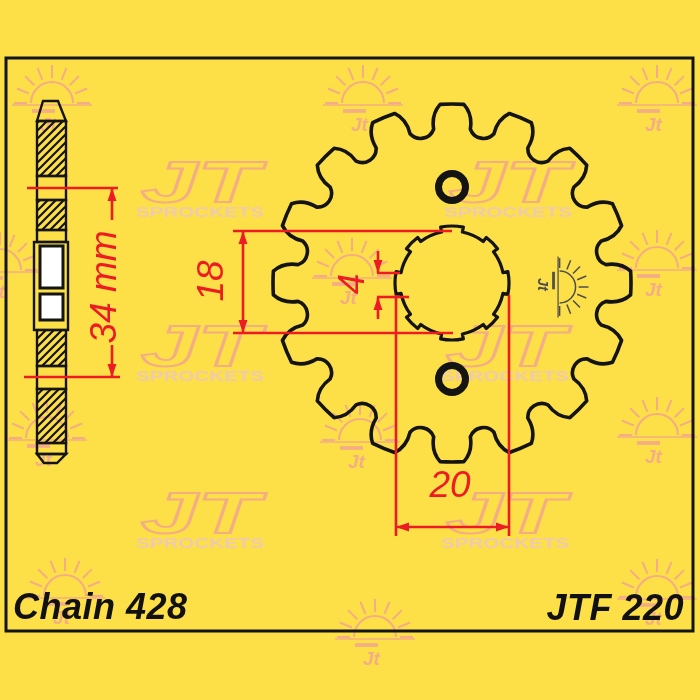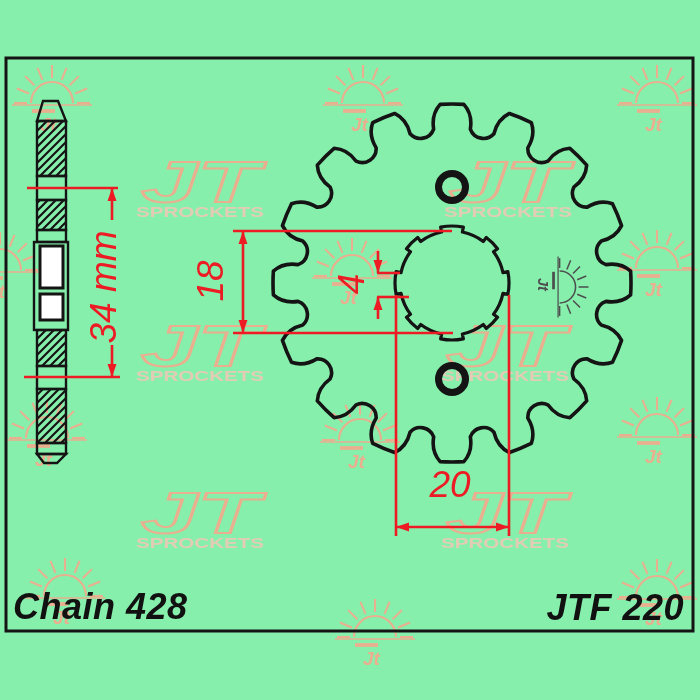--- a/index.html
+++ b/index.html
@@ -1,17 +1,17 @@
 <!DOCTYPE html>
 <html><head>
 <meta charset="utf-8">
 <style>
   html,body{margin:0;padding:0;background:#fff;}
   .canvas{
-    position:relative;width:700px;height:700px;background:#86efac;
+    position:relative;width:700px;height:700px;background:#fde047;
     overflow:hidden;font-family:"Liberation Sans", sans-serif;
   }
   .canvas svg{position:absolute;left:0;top:0;}
   .lbl{position:absolute;white-space:nowrap;line-height:1;font-style:italic;}
   .dim-lbl{
     color:#ed1c24;font-style:italic;font-size:37px;font-weight:500;
     transform:translate(-50%,-50%) rotate(-90deg);
   }
   .dim-lbl.horiz{transform:translate(-50%,-50%);}
   .part-lbl{

